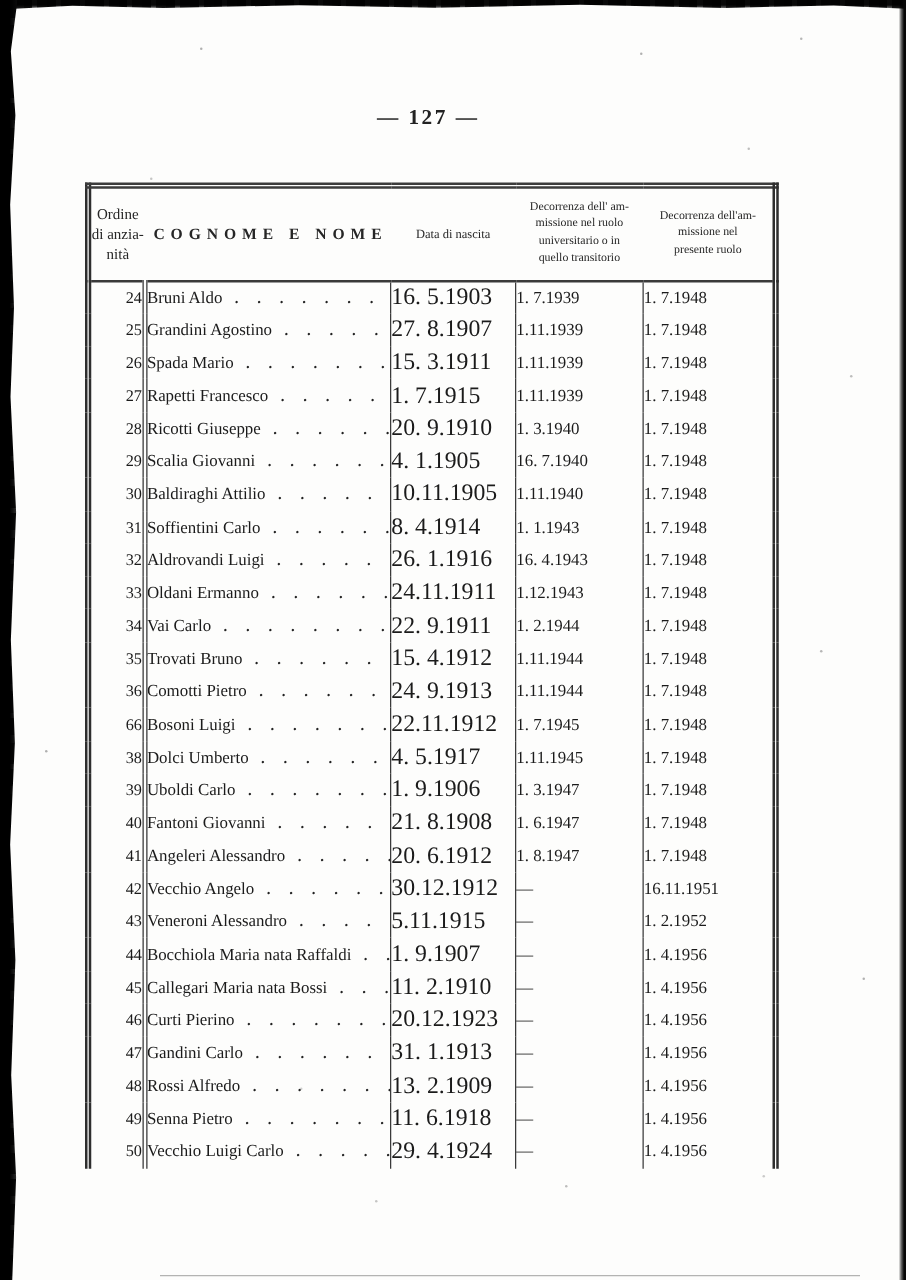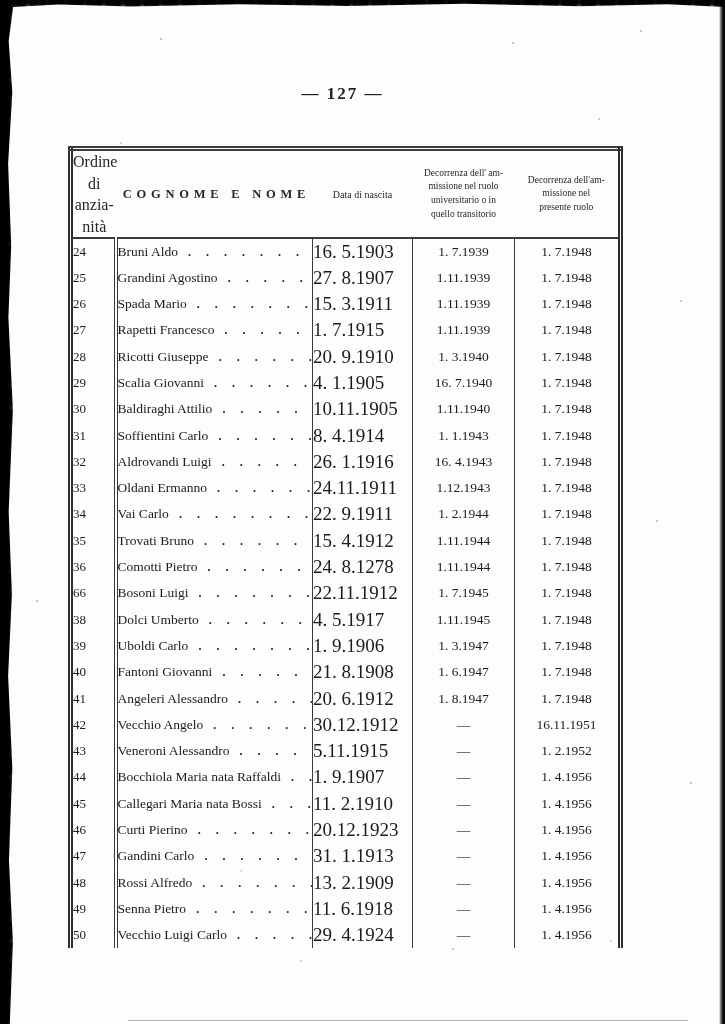--- a/index.html
+++ b/index.html
@@ -80,33 +80,33 @@
   col.c3 { width: 100px; }
   col.c4 { width: 102px; }
   col.c5 { width: 106px; }
 
   thead th {
     height: 76px; vertical-align: middle; text-align: center;
     font-weight: normal; white-space: pre-line;
     border-bottom: 2px solid #3a3a3a;
     color: #262626;
   }
-  th.h1 { font-size: 16px; line-height: 1.35; }
+  th.h1 { font-size: 12px; line-height: 1.35; }
   th.h2 { font-size: 12.5px; font-weight: bold; letter-spacing: .38em; text-indent: .38em; }
   th.h3 { font-size: 10px; }
   th.h4, th.h5 { font-size: 9.5px; line-height: 1.45; }
 
   td { height: 26.3px; vertical-align: middle; color: #1b1b1b; }
   td.vline  { border-left: 1.5px solid #3a3a3a; }
   td.vlined { border-left: 4px double #343434; }
 
-  td.num  { text-align: left; font-size: 13px; }
+  td.num  { text-align: right; font-size: 13px; }
   td.name { font-size: 13.5px; }
   td.born { text-align: left; padding-right: 12px; font-size: 19px; }
-  td.adm  { text-align: center; font-size: 13.5px; }
+  td.adm  { text-align: left; font-size: 13.5px; }
 
   .namewrap { display: flex; align-items: baseline; width: 100%; overflow: hidden; }
   .namewrap .nm { white-space: nowrap; flex: 0 0 auto; }
   .namewrap .leader {
     flex: 1 1 0; overflow: hidden; white-space: nowrap;
     padding-left: 10px; letter-spacing: 6px; font-weight: bold; font-size: 12px;
     color: #222;
   }
 </style>
 </head>
@@ -304,21 +304,21 @@
     </tr>
 
     <tr>
       <td class="num">36</td>
       <td class="name vlined">
         <div class="namewrap">
           <span class="nm">Comotti Pietro</span>
           <span class="leader">. . . . . . . . . . . . . . . . . . . . . . . .</span>
         </div>
       </td>
-      <td class="born vline">24. 8.1278</td>
+      <td class="born vline">24. 9.1913</td>
       <td class="adm vline">1.11.1944</td>
       <td class="adm vline">1. 7.1948</td>
     </tr>
 
     <tr>
       <td class="num">66</td>
       <td class="name vlined">
         <div class="namewrap">
           <span class="nm">Bosoni Luigi</span>
           <span class="leader">. . . . . . . . . . . . . . . . . . . . . . . .</span>

